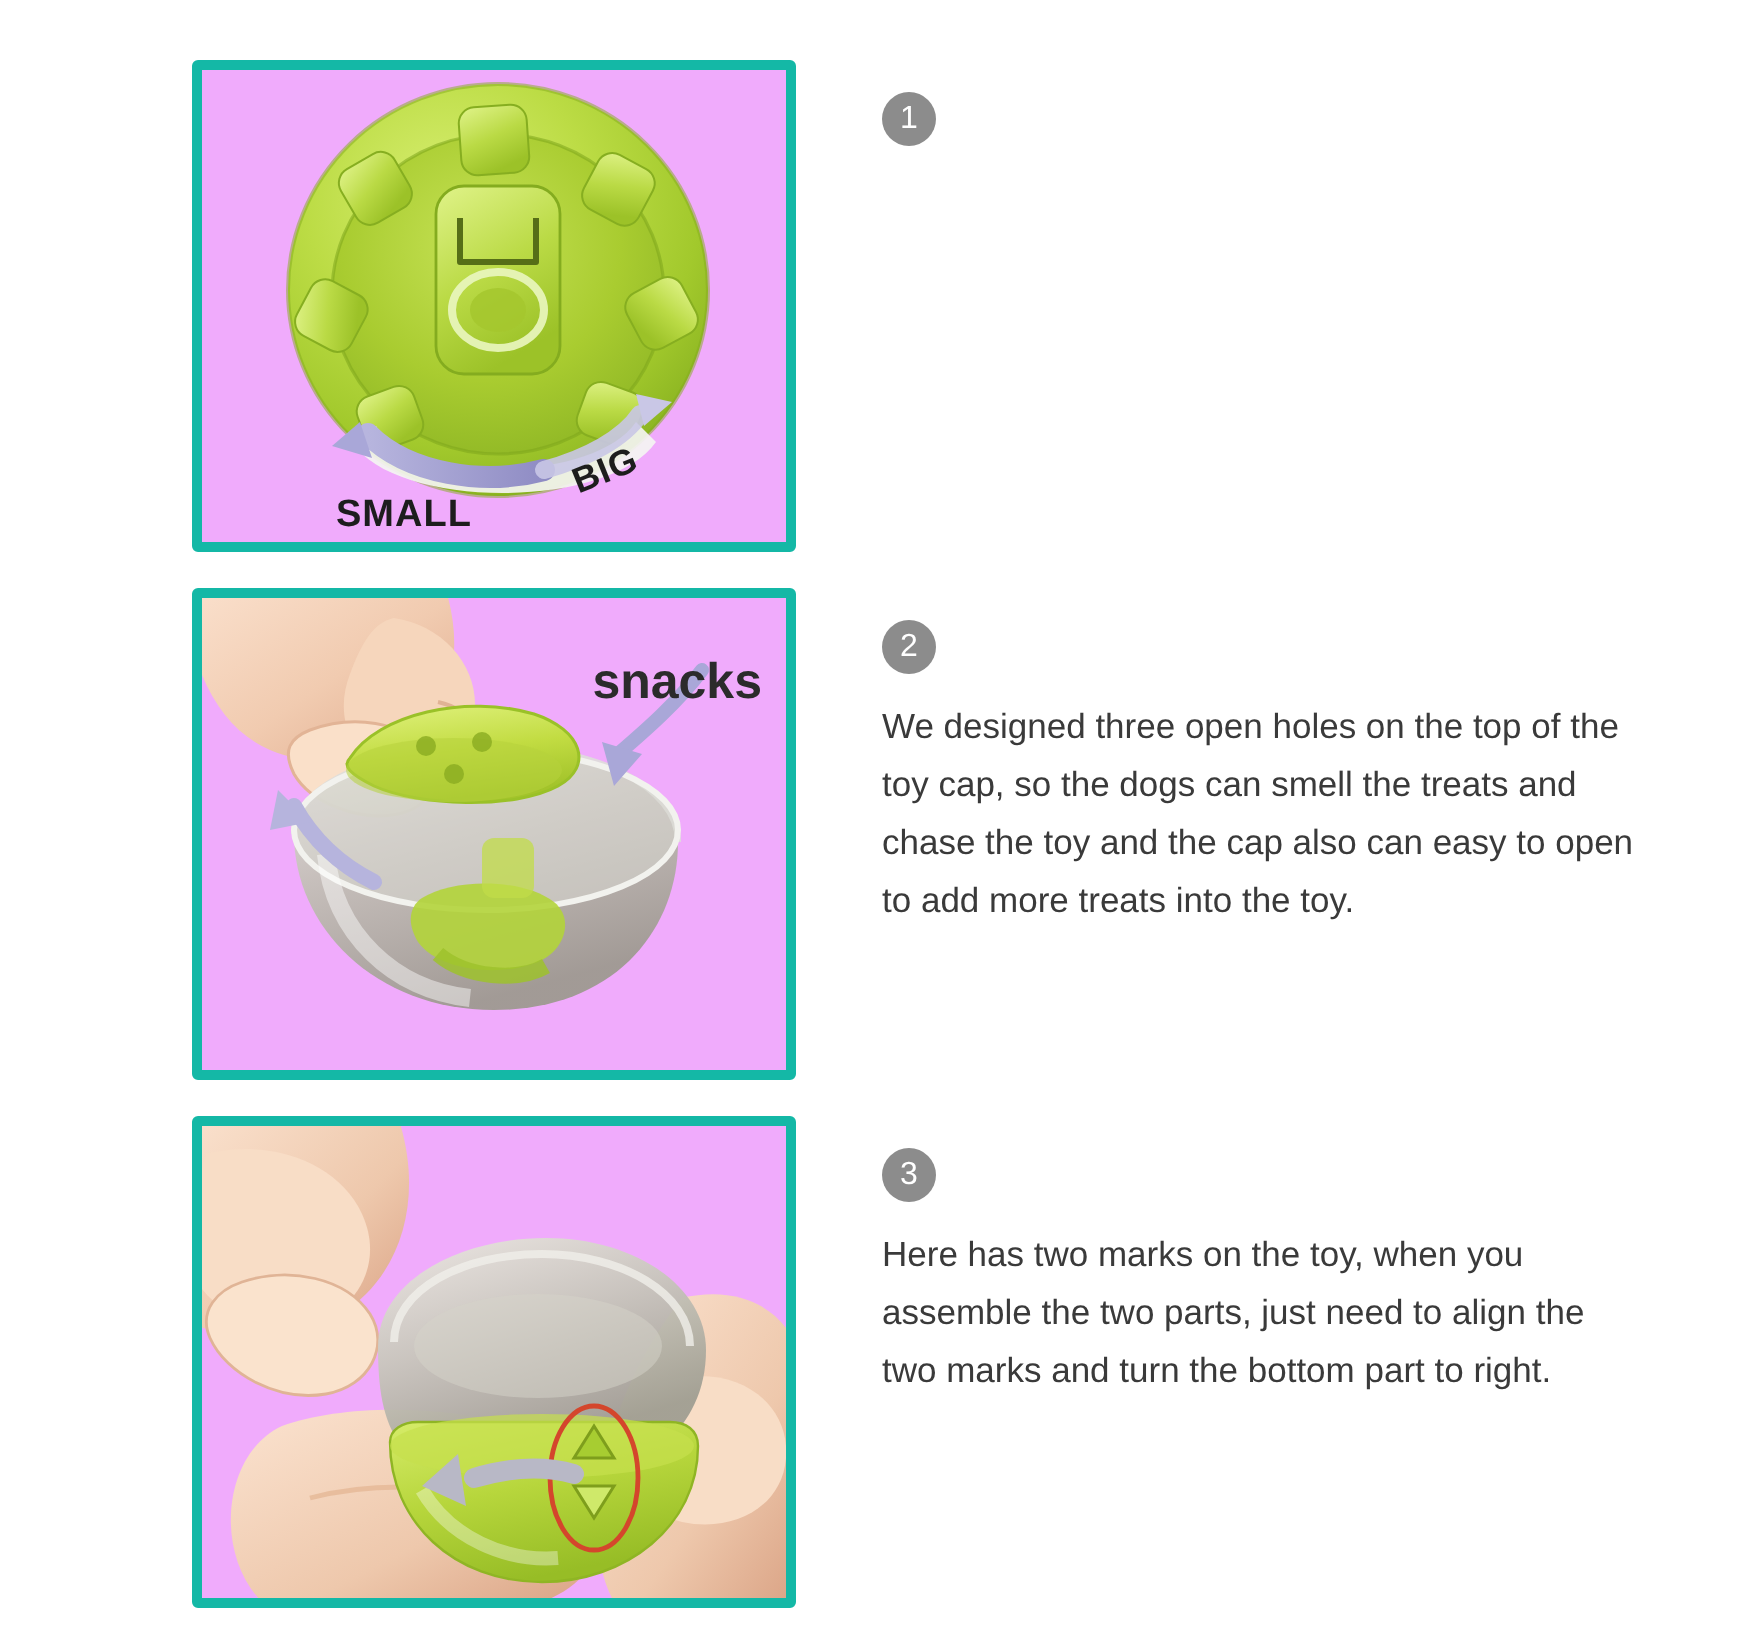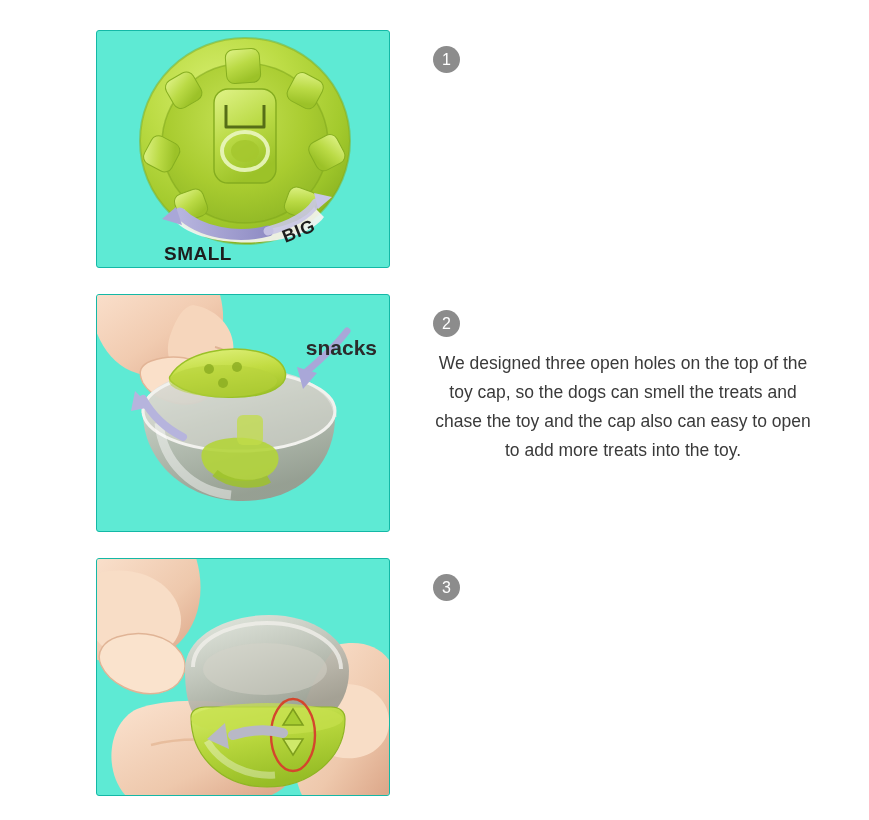--- a/index.html
+++ b/index.html
@@ -24,23 +24,23 @@
     align-items: flex-start;
   }
   .row-1 { left: 96px; top: 30px; }
   .row-2 { left: 96px; top: 294px; }
   .row-3 { left: 96px; top: 558px; }
 
   .img-frame {
     position: relative;
     width: 292px;
     height: 236px;
-    border: 1px solid #14b8a6;
+    border: 5px solid #14b8a6;
     border-radius: 3px;
-    background: #5eead4;
+    background: #f0abfc;
     overflow: hidden;
     flex: 0 0 auto;
   }
 
   .text-block {
     margin-left: 43px;
     width: 380px;
     padding-top: 16px;
   }
   .step-number {
@@ -52,21 +52,20 @@
     font-size: 16px;
     line-height: 27px;
     text-align: center;
     font-family: "Liberation Sans", sans-serif;
     margin-bottom: 12px;
   }
   .step-text {
     font-size: 17.5px;
     line-height: 29px;
     color: #3a3a3a;
-    text-align: center;
   }
   .just {
     text-align: justify;
   }
 
   
   .disc-wrap {
     position: absolute;
     left: 50%;
     top: 50%;
@@ -95,22 +94,22 @@
   }
 
   
   .ill2, .ill3 {
     position: absolute;
     inset: 0;
   }
   .snacks-label {
     position: absolute;
     right: 12px;
-    top: 41px;
-    font-size: 21px;
+    top: 28px;
+    font-size: 25px;
     font-weight: bold;
     color: #2b2b2b;
   }
 
   svg { display: block; }
 </style>
 </head>
 <body>
 
 <div class="page">
@@ -288,16 +287,17 @@
           <ellipse cx="196" cy="176" rx="22" ry="36" fill="none" stroke="#d4462c" stroke-width="2.4"></ellipse>
 
           <path d="M136 176 C156 170 172 170 186 174" fill="none" stroke="#b8b8c6" stroke-width="10" stroke-linecap="round"></path>
           <polygon points="128,164 110,180 132,190" fill="#b8b8c6"></polygon>
         </svg>
       </div>
     </div>
 
     <div class="text-block">
       <div class="step-number">3</div>
+      <div class="step-text">Here has two marks on the toy, when you assemble the two parts, just need to align the two marks and turn the bottom part to right.</div>
     </div>
   </div>
 
 </div>
 
 </body></html>

